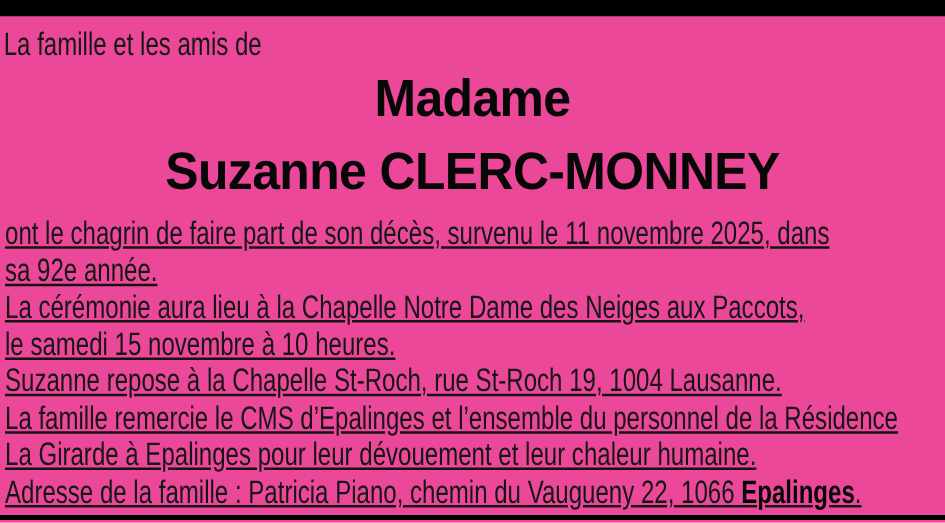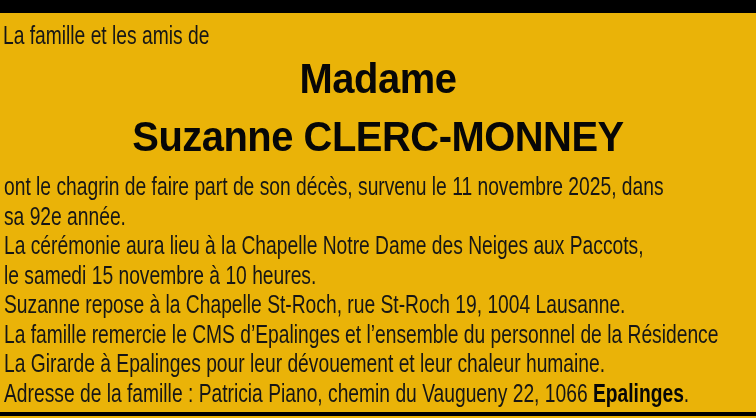--- a/index.html
+++ b/index.html
@@ -11,21 +11,21 @@
     height: 418px;
     background: #ffffff;
     overflow: hidden;
     font-family: "Liberation Sans", sans-serif;
     color: #141414;
   }
   .page {
     position: relative;
     width: 756px;
     height: 418px;
-    background: #eab308;
+    background: #ec4899;
   }
   .bar {
     width: 100%;
     background: #000000;
   }
   .top-bar { height: 13px; }
   .bottom-bar { height: 4px; margin-top: 4px; }
 
   
   .squeeze {
@@ -47,20 +47,21 @@
     text-align: center;
     white-space: nowrap;
     transform: scaleX(0.95);
     transform-origin: 50% 50%;
     color: #070707;
     letter-spacing: -0.5px;
   }
   .body-block {
     margin-top: 6px;
     padding-left: 4px;
+    text-decoration: underline;
   }
   .body-line {
     font-size: 26px;
     line-height: 29.5px;
     color: #161616;
   }
   .bold-word {
     font-weight: 700;
     color: #070707;
   }

